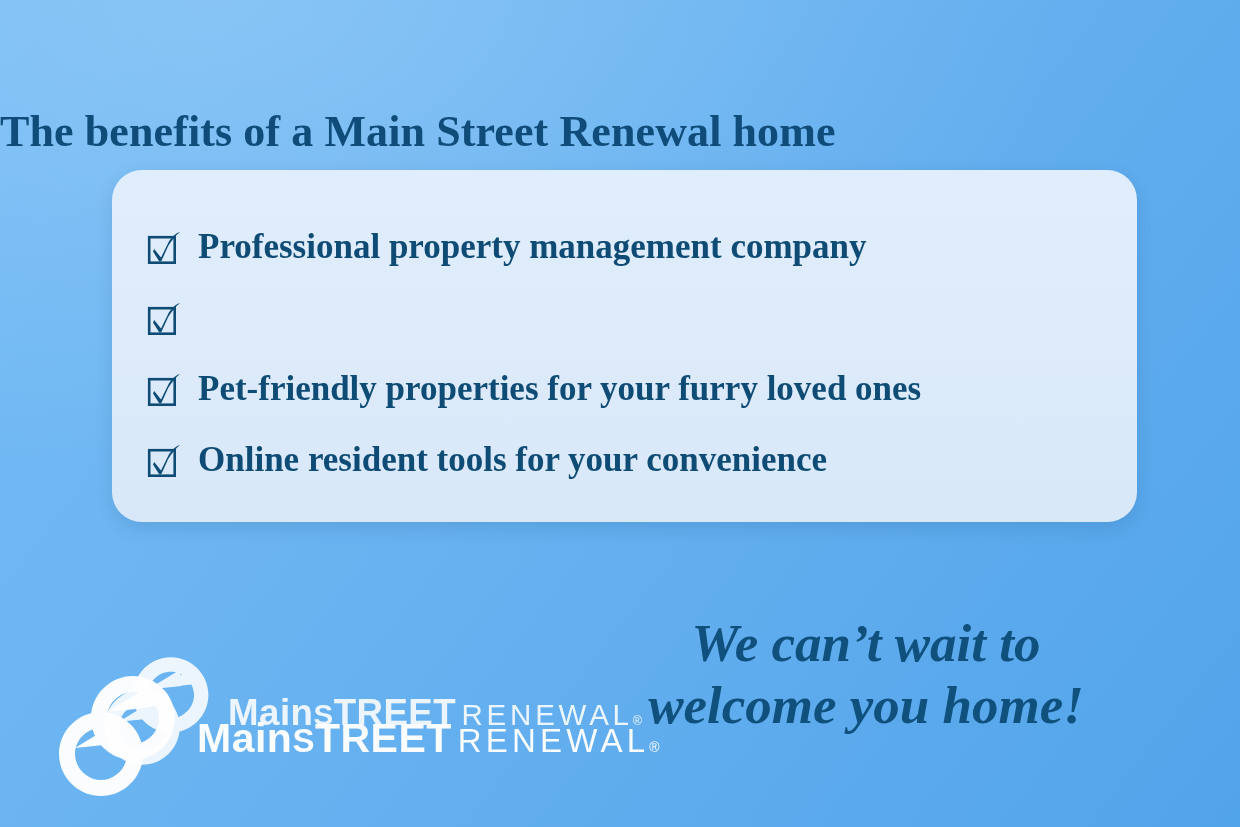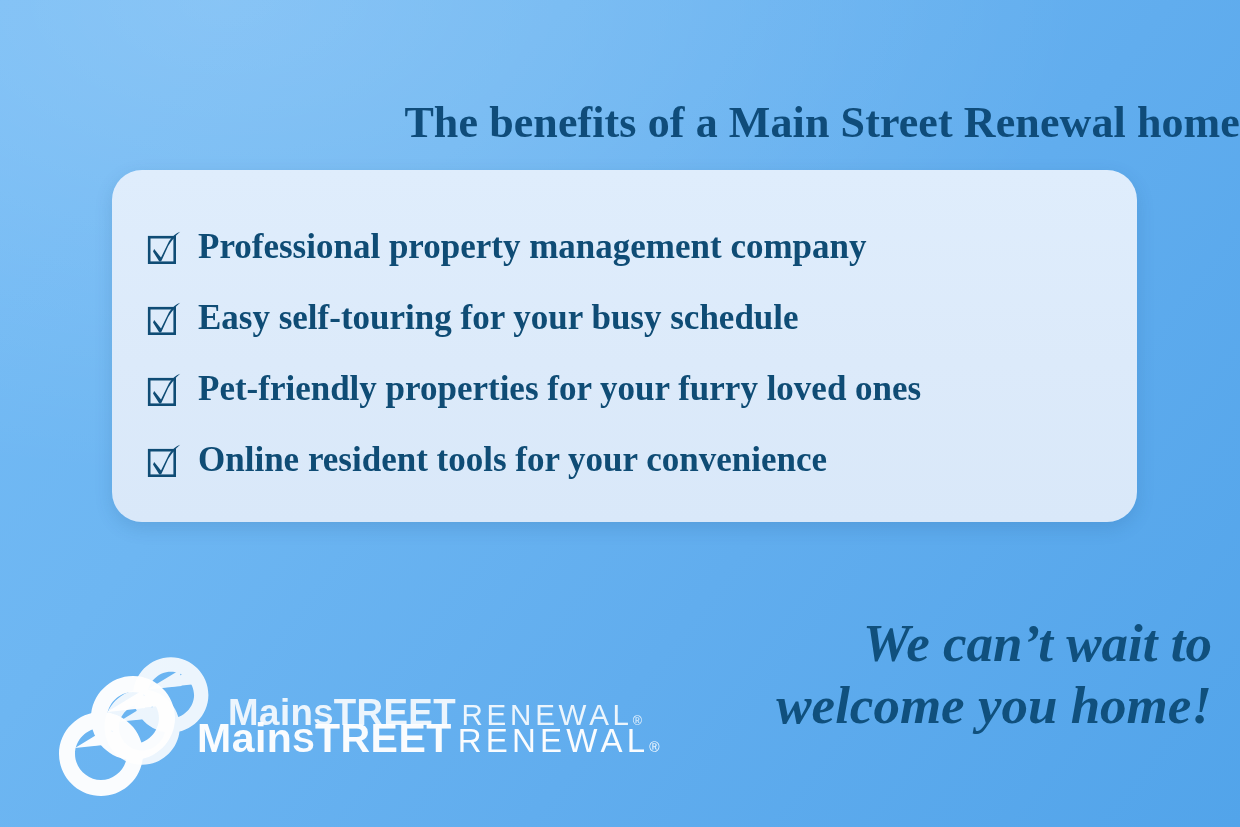--- a/index.html
+++ b/index.html
@@ -19,22 +19,22 @@
     background:
       radial-gradient(120% 100% at 18% 0%, rgba(255,255,255,0.16) 0%, rgba(255,255,255,0) 58%),
       linear-gradient(128deg, #74BBF5 0%, #6DB6F2 30%, #61ADEE 62%, #52A4EA 100%);
   }
 
   
   .headline {
     position: absolute;
     left: 0;
     right: 0;
-    top: 68px;
-    text-align: right;
+    top: 77px;
+    text-align: left;
     font-family: "Liberation Serif", "DejaVu Serif", serif;
     font-weight: bold;
     font-size: 44px;
     letter-spacing: 0.1px;
     color: #0F4C7A;
     white-space: nowrap;
   }
 
   
   .card {
@@ -155,30 +155,30 @@
   }
   .logo-word-bottom .reg {
     font-size: 14px;
     vertical-align: baseline;
     letter-spacing: 0;
   }
 
   
   .tagline {
     position: absolute;
-    left: 592px;
+    left: 556px;
     top: 612px;
     width: 620px;
     font-family: "Liberation Serif", "DejaVu Serif", serif;
     font-weight: bold;
     font-style: italic;
     font-size: 53px;
     line-height: 1.17;
     color: #10507D;
-    text-align: right;
+    text-align: center;
   }
   .tagline-line { white-space: nowrap; display: block; }
 </style>
 </head>
 <body>
 
 <div class="poster">
 
   <h1 class="headline">The benefits of a Main Street Renewal home</h1>
 
@@ -195,21 +195,20 @@
         <span class="benefit-text">Professional property management company</span>
       </li>
 
       <li class="benefit-row">
         <span class="checkbox-icon">
           <svg viewBox="0 0 34 34" aria-hidden="true">
             <rect x="2.2" y="6.2" width="25.5" height="25.5" fill="none" stroke="#0F4C75" stroke-width="2.6"></rect>
             <path d="M7.2 18.0 L14.0 26.6 L22.0 10.2 C25.4 5.0 29.4 1.9 33.2 0.8 C28.6 4.6 24.6 9.4 21.2 15.0 L14.6 29.6 C14.0 30.8 12.7 30.9 12.0 29.9 L6.0 20.6 Z" fill="#0F4C75"></path>
           </svg>
         </span>
-        <span class="benefit-text">Easy self-touring for your busy schedule</span>
       </li>
 
       <li class="benefit-row">
         <span class="checkbox-icon">
           <svg viewBox="0 0 34 34" aria-hidden="true">
             <rect x="2.2" y="6.2" width="25.5" height="25.5" fill="none" stroke="#0F4C75" stroke-width="2.6"></rect>
             <path d="M7.2 18.0 L14.0 26.6 L22.0 10.2 C25.4 5.0 29.4 1.9 33.2 0.8 C28.6 4.6 24.6 9.4 21.2 15.0 L14.6 29.6 C14.0 30.8 12.7 30.9 12.0 29.9 L6.0 20.6 Z" fill="#0F4C75"></path>
           </svg>
         </span>
         <span class="benefit-text">Pet-friendly properties for your furry loved ones</span>

